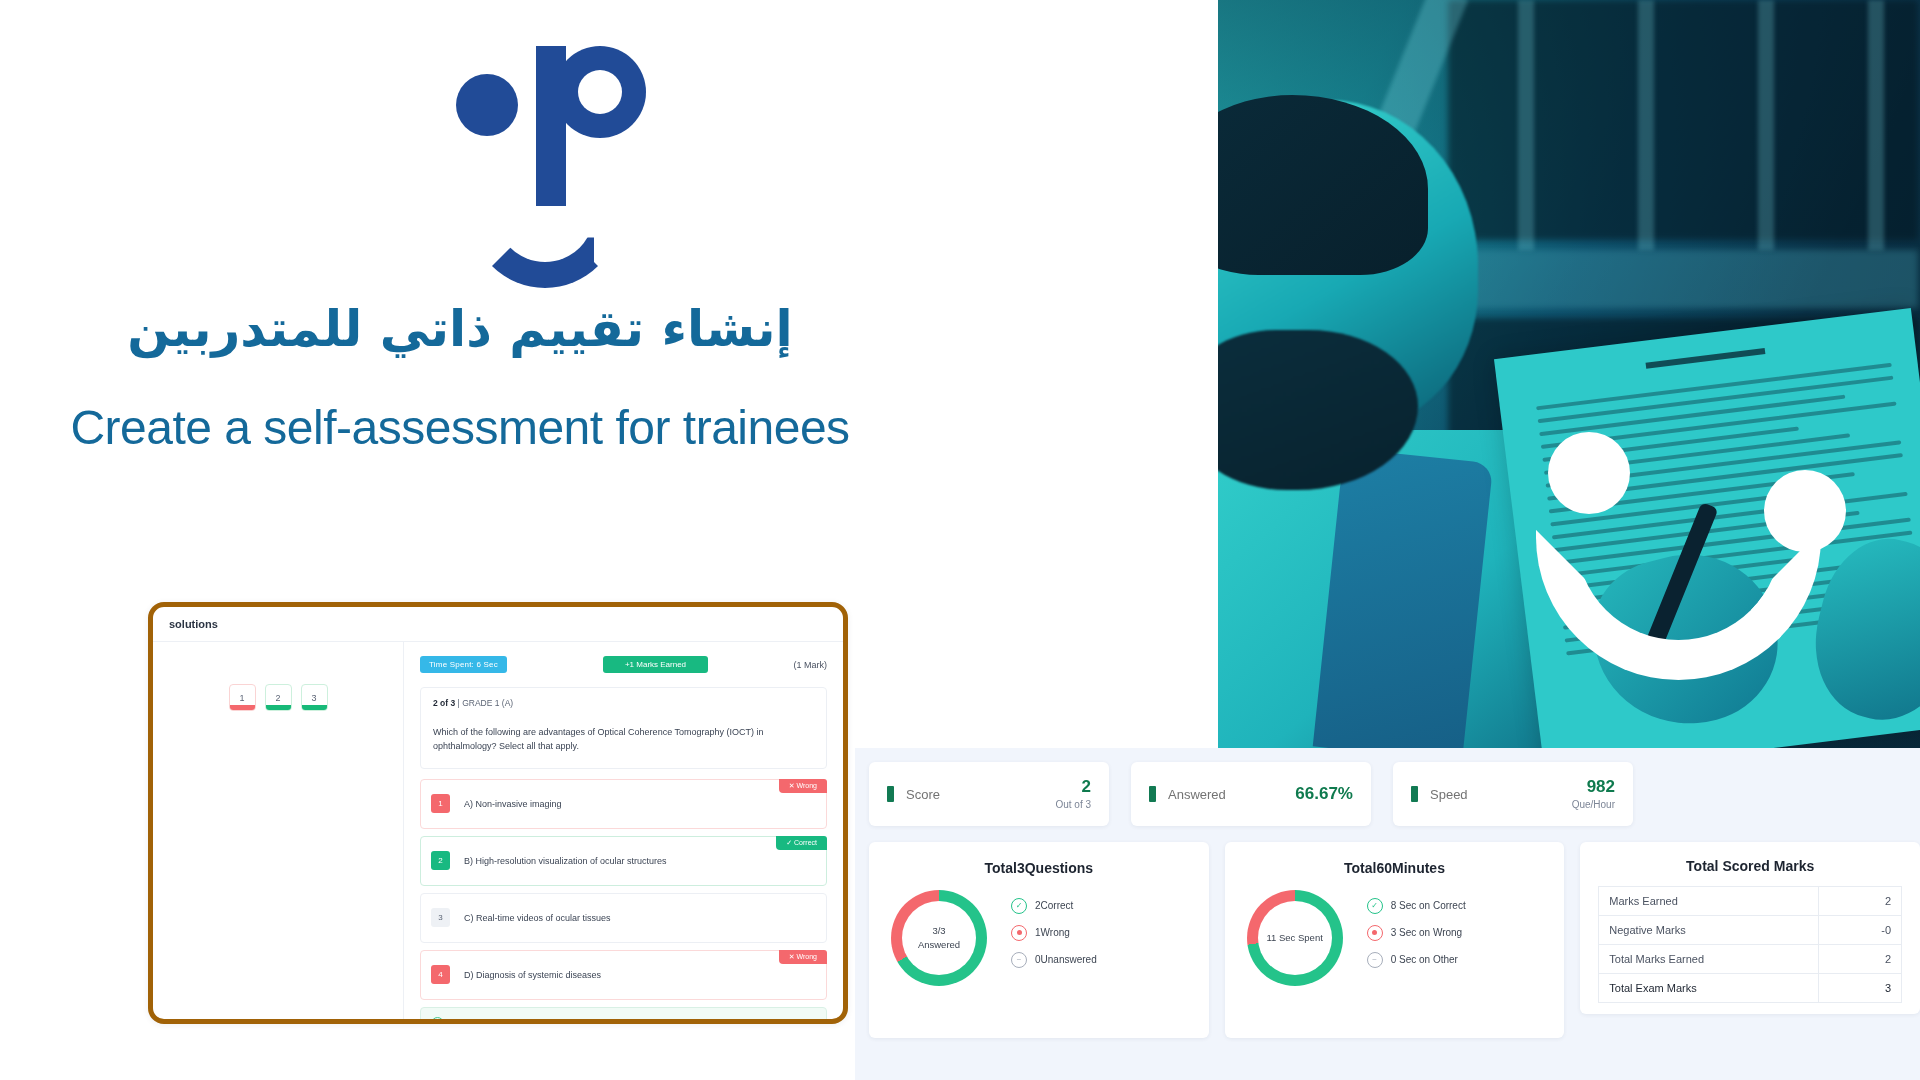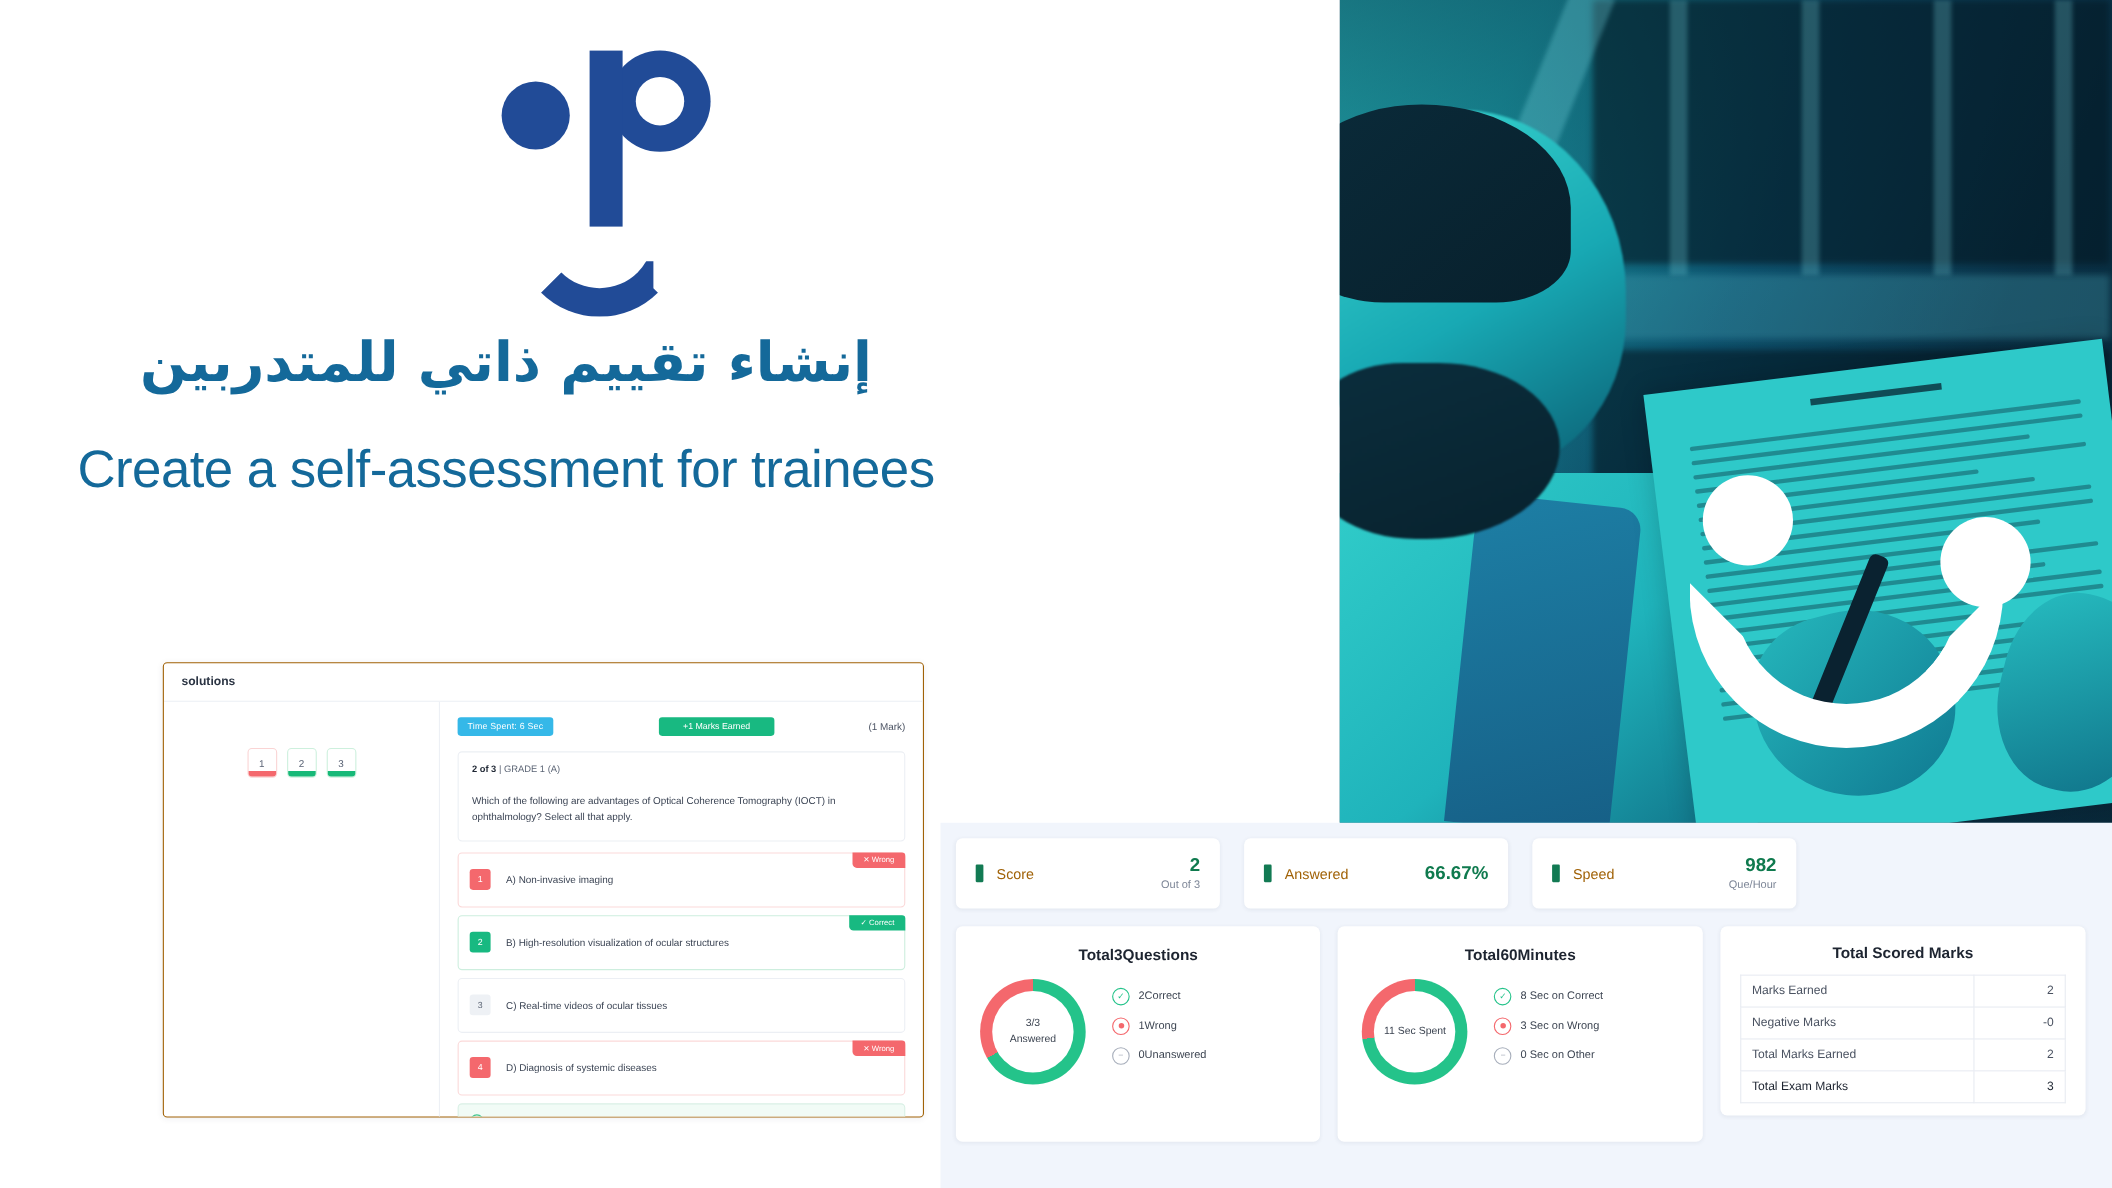--- a/index.html
+++ b/index.html
@@ -77,21 +77,21 @@
     transform:rotate(22deg);}
   .smiley-eye{position:absolute;width:82px;height:82px;border-radius:50%;background:#ffffff;}
   .smiley-eye.l{left:330px;top:432px;}
   .smiley-eye.r{left:546px;top:470px;}
   .smiley-mouth{position:absolute;left:318px;top:530px;width:285px;height:150px;box-sizing:border-box;
     border:40px solid #ffffff;border-top-color:transparent;border-radius:0 0 290px 290px;}
 
   
   .solutions{
     position:absolute;left:148px;top:602px;width:690px;height:412px;background:#ffffff;
-    border:1px solid #a16207;border-radius:4px;overflow:hidden;
+    border:5px solid #a16207;border-radius:16px;overflow:hidden;
     box-shadow:0 1px 6px rgba(25,40,70,.07);
   }
   .solutions-head{height:34px;border-bottom:1px solid #edf0f5;display:flex;align-items:center;padding:0 16px;}
   .solutions-head-title{font-size:11px;color:#2b3443;font-weight:600;}
   .solutions-body{display:flex;height:378px;}
   .sol-left{width:250px;border-right:1px solid #edf0f5;padding-top:42px;}
   .chips{display:flex;gap:9px;justify-content:center;}
   .chip{width:27px;height:27px;border-radius:4px;background:#fff;display:flex;align-items:center;justify-content:center;
     font-size:9px;color:#5b6476;position:relative;box-sizing:border-box;}
   .chip i{position:absolute;left:0;right:0;bottom:0;height:5px;border-radius:0 0 3px 3px;}
@@ -124,26 +124,26 @@
     padding:9px 10px;display:flex;align-items:center;gap:7px;font-size:8.5px;color:#4c5563;}
   .circle-check{width:11px;height:11px;border-radius:50%;border:1px solid #41c68f;display:flex;align-items:center;
     justify-content:center;color:#41c68f;font-size:7px;flex:none;}
 
   
   .dash{position:absolute;left:855px;top:748px;width:1065px;height:332px;background:#f1f5fc;padding:14px 0 0 0;}
   .dash-row{display:flex;gap:22px;padding:0 14px;}
   .card{background:#ffffff;border-radius:6px;box-shadow:0 1px 4px rgba(25,40,70,.07);}
   .stat{width:240px;height:64px;display:flex;align-items:center;padding:0 18px;box-sizing:border-box;}
   .stat-bar{width:7px;height:16px;background:#127a53;border-radius:1px;flex:none;}
-  .stat-label{font-size:13px;color:#a16207;margin-left:12px;}
+  .stat-label{font-size:13px;color:#737373;margin-left:12px;}
   .stat-val{margin-left:auto;text-align:right;}
   .stat-num{font-size:17px;font-weight:700;color:#0f7a4e;line-height:1.1;}
   .stat-sub{font-size:10px;color:#7d8697;margin-top:2px;}
 
-  .dash-row2{display:flex;gap:16px;padding:16px 24px 0 14px;border-radius:31px;}
+  .dash-row2{display:flex;gap:16px;padding:16px 0 0 14px;border-radius:31px;}
   .donut-card{width:340px;height:196px;box-sizing:border-box;padding:18px 0 0 0;}
   .donut-title{text-align:center;font-size:14px;font-weight:700;color:#1d2430;}
   .donut-wrap{display:flex;align-items:center;margin-top:14px;padding:0 22px;}
   .donut{width:96px;height:96px;border-radius:50%;position:relative;flex:none;}
   .donut-hole{position:absolute;left:11px;top:11px;width:74px;height:74px;border-radius:50%;background:#fff;
     display:flex;flex-direction:column;align-items:center;justify-content:center;}
   .donut-hole span{font-size:9.5px;color:#3d4552;line-height:1.45;text-align:center;}
   .legend{margin-left:24px;}
   .legend-item{display:flex;align-items:center;gap:8px;margin-bottom:11px;font-size:10px;color:#3d4552;}
   .lg-ico{width:14px;height:14px;border-radius:50%;border:1.4px solid #24c38a;display:flex;align-items:center;

